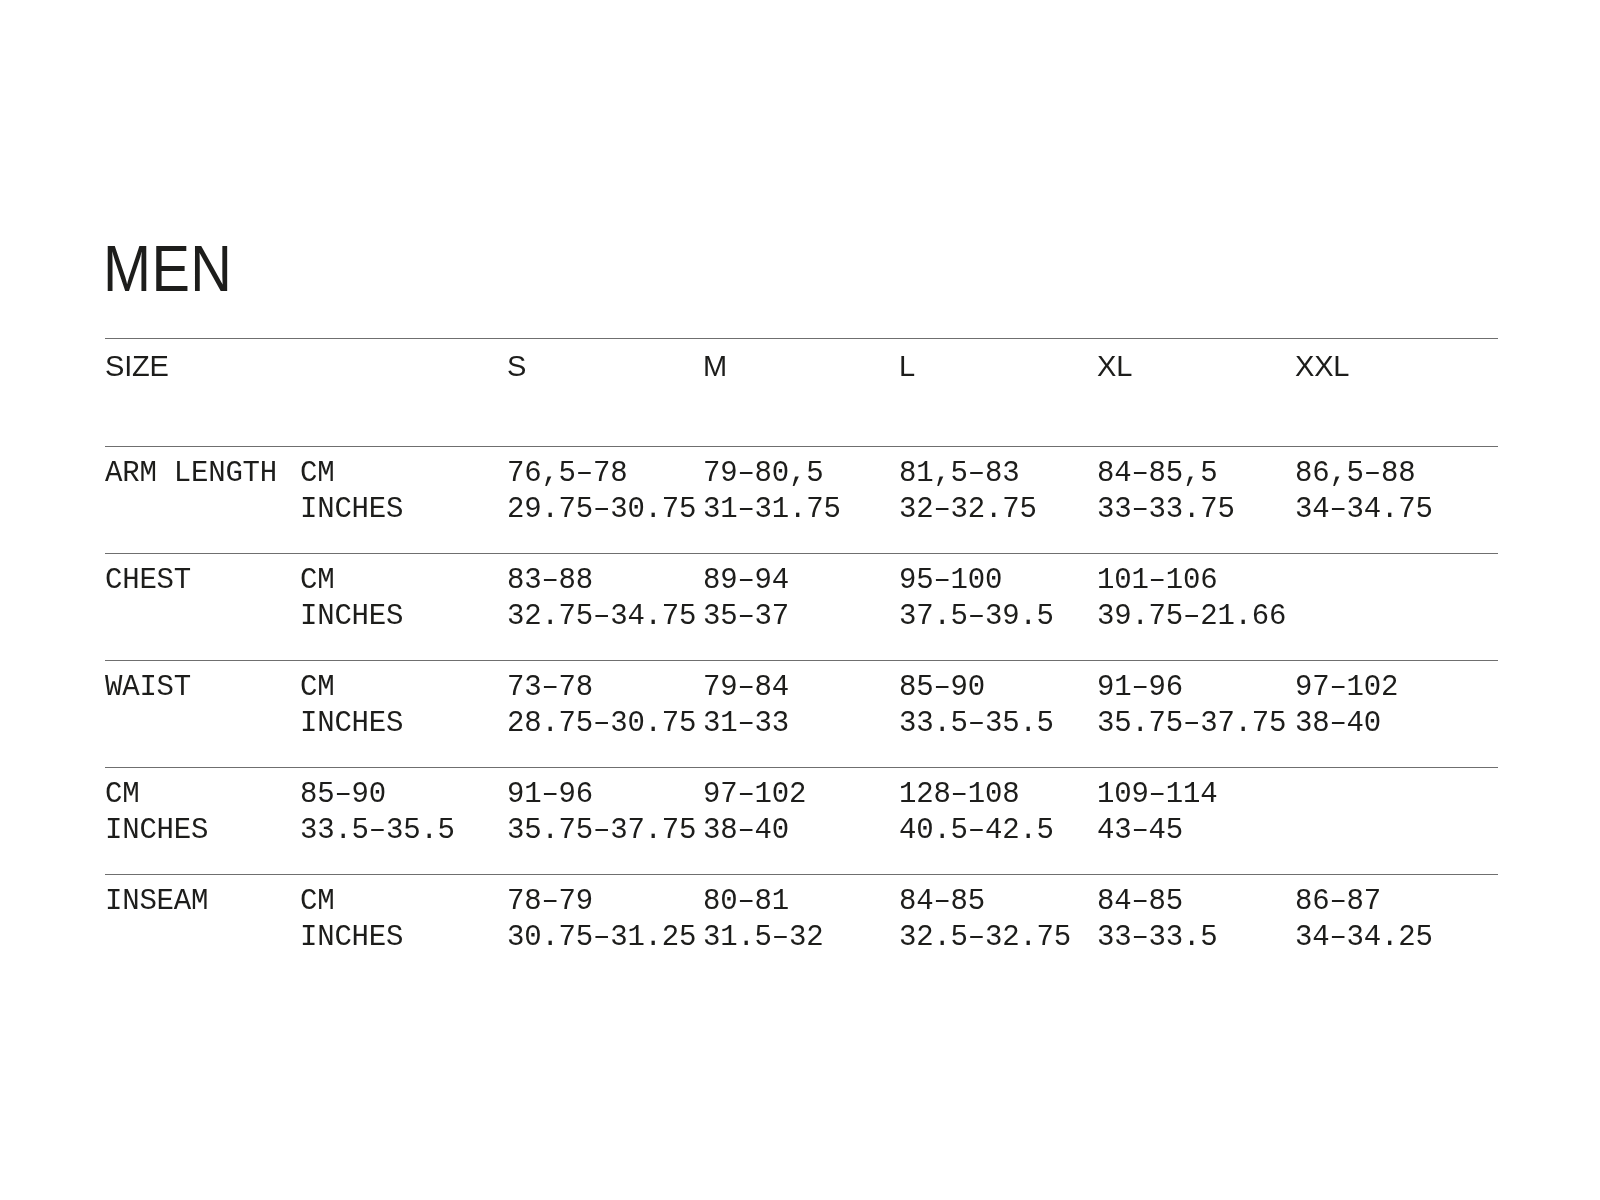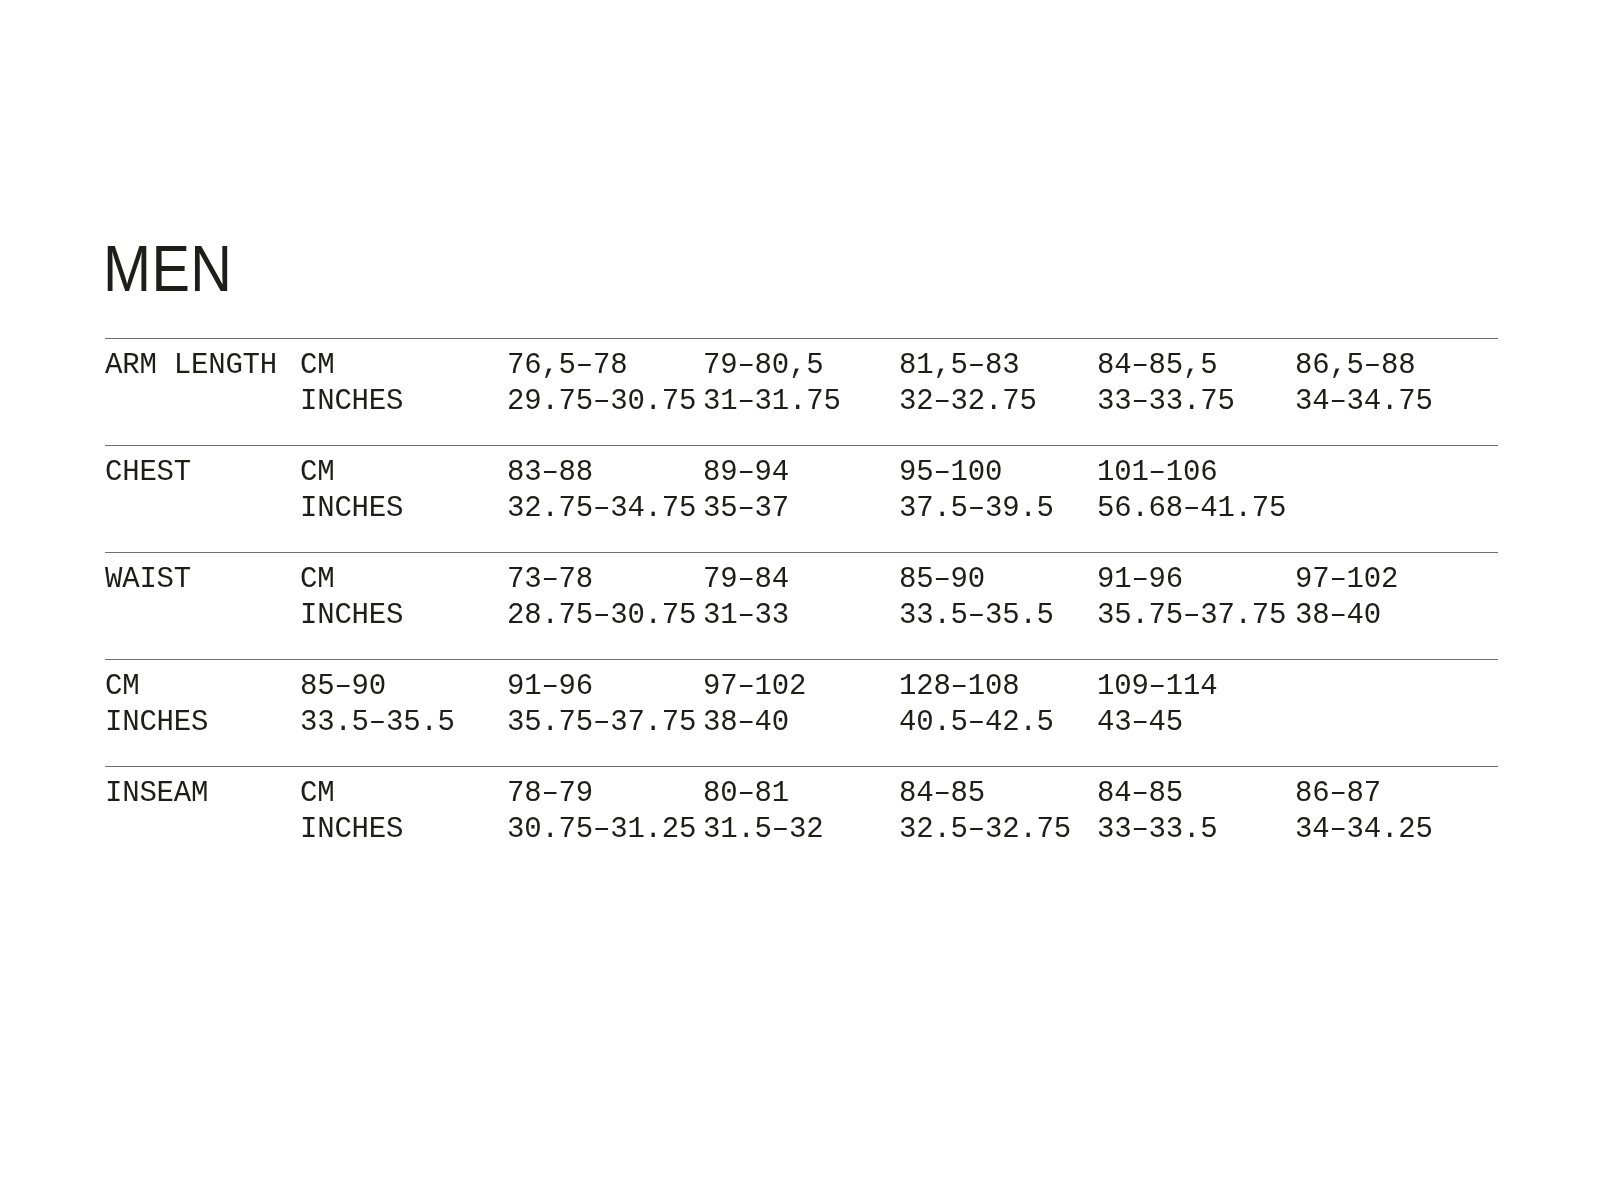--- a/index.html
+++ b/index.html
@@ -57,20 +57,29 @@
 </style>
 </head>
 <body>
 
 <div class="canvas">
 
   <div class="page-title">MEN</div>
 
   <div class="size-table">
 
+    <div class="trow header">
+      <div class="cell">SIZE</div>
+      <div class="cell"></div>
+      <div class="cell">S</div>
+      <div class="cell">M</div>
+      <div class="cell">L</div>
+      <div class="cell">XL</div>
+      <div class="cell">XXL</div>
+    </div>
 
     <div class="trow data">
       <div class="cell">ARM LENGTH</div>
       <div class="cell">
         <div>CM</div>
         <div>INCHES</div>
       </div>
       <div class="cell">
         <div>76,5–78</div>
         <div>29.75–30.75</div>
@@ -106,21 +115,21 @@
       <div class="cell">
         <div>89–94</div>
         <div>35–37</div>
       </div>
       <div class="cell">
         <div>95–100</div>
         <div>37.5–39.5</div>
       </div>
       <div class="cell">
         <div>101–106</div>
-        <div>56.68–41.75</div>
+        <div>39.75–21.66</div>
       </div>
     </div>
 
     <div class="trow data">
       <div class="cell">WAIST</div>
       <div class="cell">
         <div>CM</div>
         <div>INCHES</div>
       </div>
       <div class="cell">

